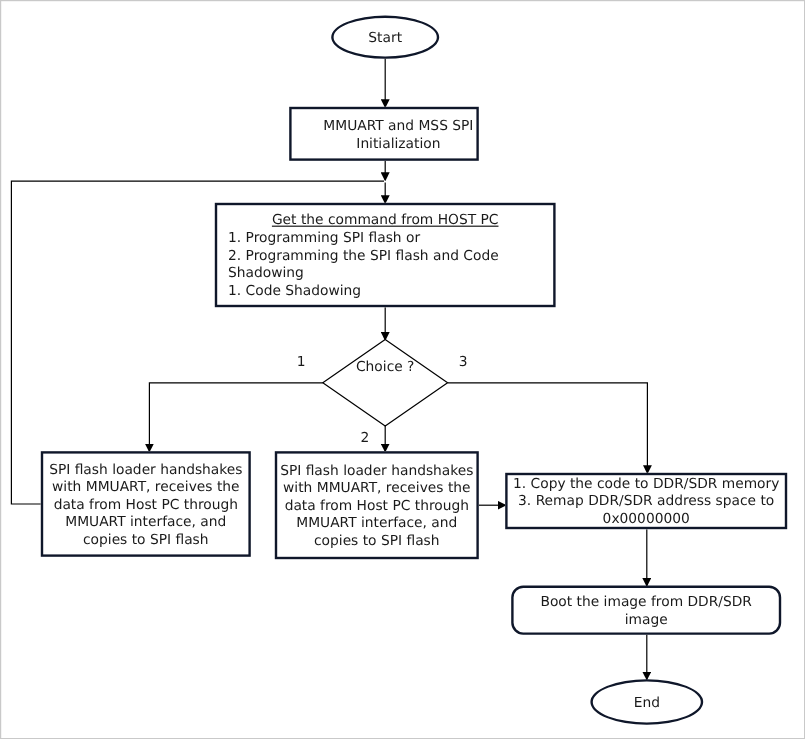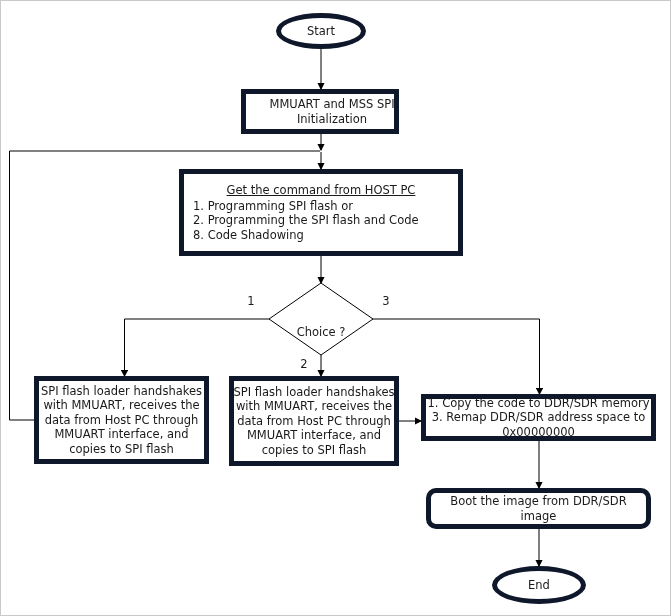--- a/index.html
+++ b/index.html
@@ -20,21 +20,21 @@
   }
   svg.wires {
     position: absolute;
     left: 0; top: 0;
     width: 671px; height: 616px;
   }
   .node {
     position: absolute;
     box-sizing: border-box;
     background: #ffffff;
-    border: 5px solid #0f172a;
+    border: 2px solid #0f172a;
     display: flex;
     flex-direction: column;
     justify-content: center;
     align-items: center;
     font-size: 11.5px;
     line-height: 14.5px;
     text-align: center;
     color: #1a1a1a;
   }
   .node .tline { white-space: nowrap; }
@@ -87,24 +87,25 @@
 
   <div class="node" style="left:240px; top:88px; width:158px; height:45px;padding-left:24px;">
     <div class="tline">MMUART and MSS SPI</div>
     <div class="tline">Initialization</div>
   </div>
 
   <div class="node list-box" style="left:178px; top:168px; width:284px; height:87px;">
     <div class="title tline">Get the command from HOST PC</div>
     <div class="tline">1. Programming SPI flash or</div>
     <div class="tline">2. Programming the SPI flash and Code</div>
-    <div class="tline">8. Code Shadowing</div>
+    <div class="tline">Shadowing</div>
+    <div class="tline">1. Code Shadowing</div>
   </div>
 
-  <div class="floating-text" style="left:280px; top:324px; width:80px;">Choice ?</div>
+  <div class="floating-text" style="left:280px; top:297px; width:80px;">Choice ?</div>
 
   <div class="floating-text" style="left:244px; top:293px; width:12px;">1</div>
   <div class="floating-text" style="left:297px; top:356px; width:12px;">2</div>
   <div class="floating-text" style="left:379px; top:293px; width:12px;">3</div>
 
   <div class="node" style="left:33px; top:375px; width:175px; height:88px;">
     <div class="tline">SPI flash loader handshakes</div>
     <div class="tline">with MMUART, receives the</div>
     <div class="tline">data from Host PC through</div>
     <div class="tline">MMUART interface, and</div>

